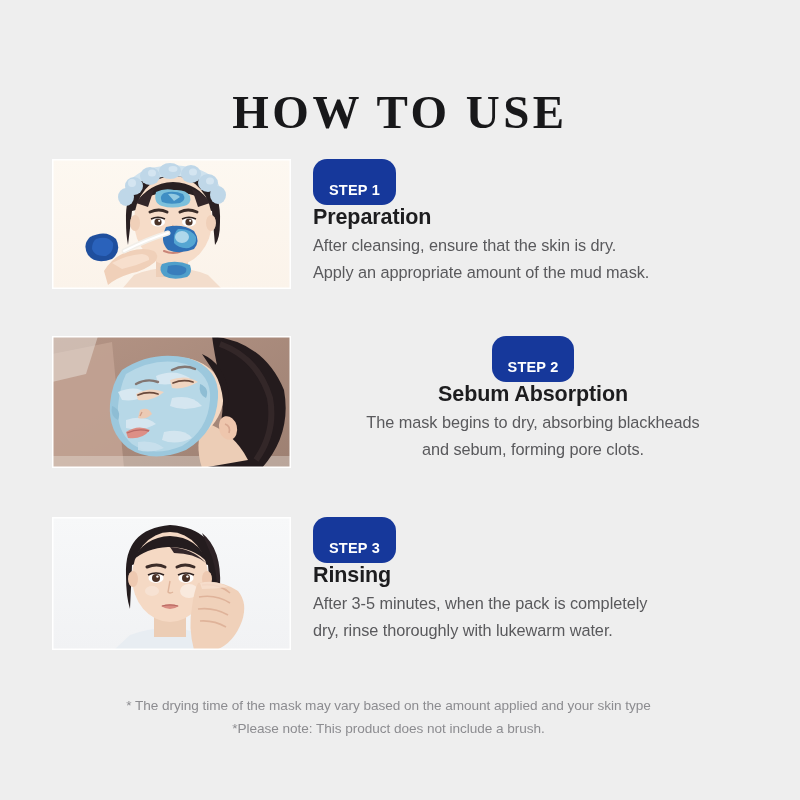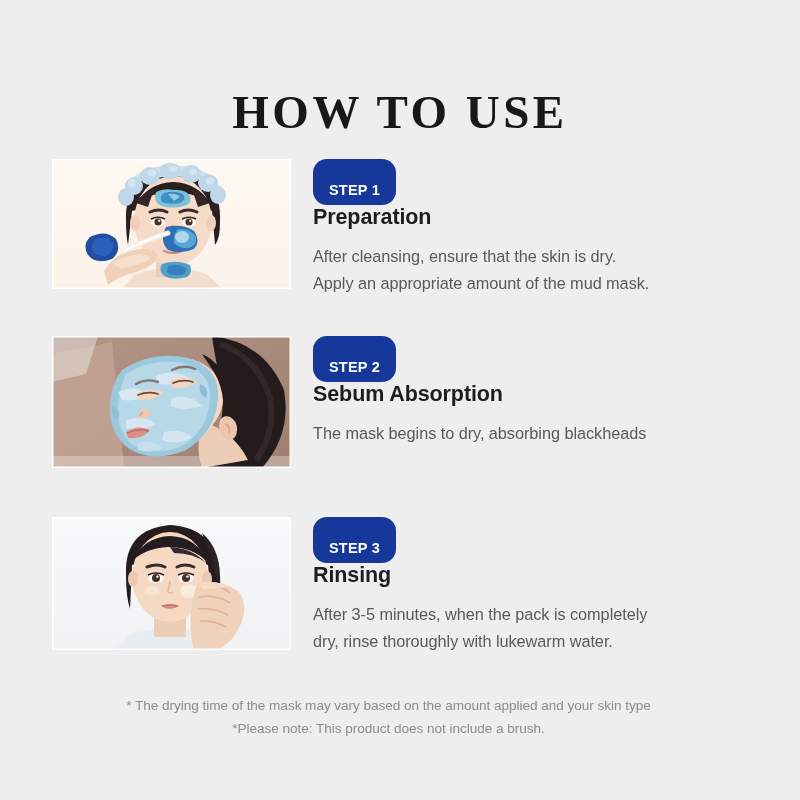--- a/index.html
+++ b/index.html
@@ -40,21 +40,21 @@
   }
 
   
   .step-row {
     position: absolute;
     left: 52px;
     width: 700px;
     height: 130px;
   }
   #step-row-1 { top: 159px; }
-  #step-row-2 { top: 336px; }
+  #step-row-2 { top: 336px; text-align: center; }
   #step-row-3 { top: 517px; }
 
   .step-photo {
     position: absolute;
     left: 0;
     top: 0;
     width: 239px;
     height: 130px;
     overflow: hidden;
     background: #fff;
@@ -85,21 +85,21 @@
 
   .step-heading {
     font-size: 21.5px;
     font-weight: 700;
     color: #1d1d1f;
     letter-spacing: -0.1px;
     line-height: 1.2;
   }
 
   .step-desc {
-    margin-top: 13px;
+    margin-top: 2px;
     font-size: 16.3px;
     color: #59595c;
     line-height: 1.62;
     letter-spacing: -0.05px;
   }
   .step-desc span { display: block; }
 
   
   .footnotes {
     position: absolute;
@@ -288,20 +288,21 @@
           <rect x="0" y="0" width="239" height="132" fill="none" stroke="#ffffff" stroke-width="3"></rect>
         </g>
       </svg>
     </div>
 
     <div class="step-body">
       <div class="step-badge">STEP 2</div>
       <div class="step-heading">Sebum Absorption</div>
       <div class="step-desc">
         <span>The mask begins to dry, absorbing blackheads</span>
+        <span>and sebum, forming pore clots.</span>
       </div>
     </div>
   </div>
 
   <div class="step-row" id="step-row-3">
 
     <div class="step-photo">
       <svg viewBox="0 0 239 133" preserveAspectRatio="xMidYMid slice" aria-hidden="true">
         <defs>
           <clipPath id="s3clip">

